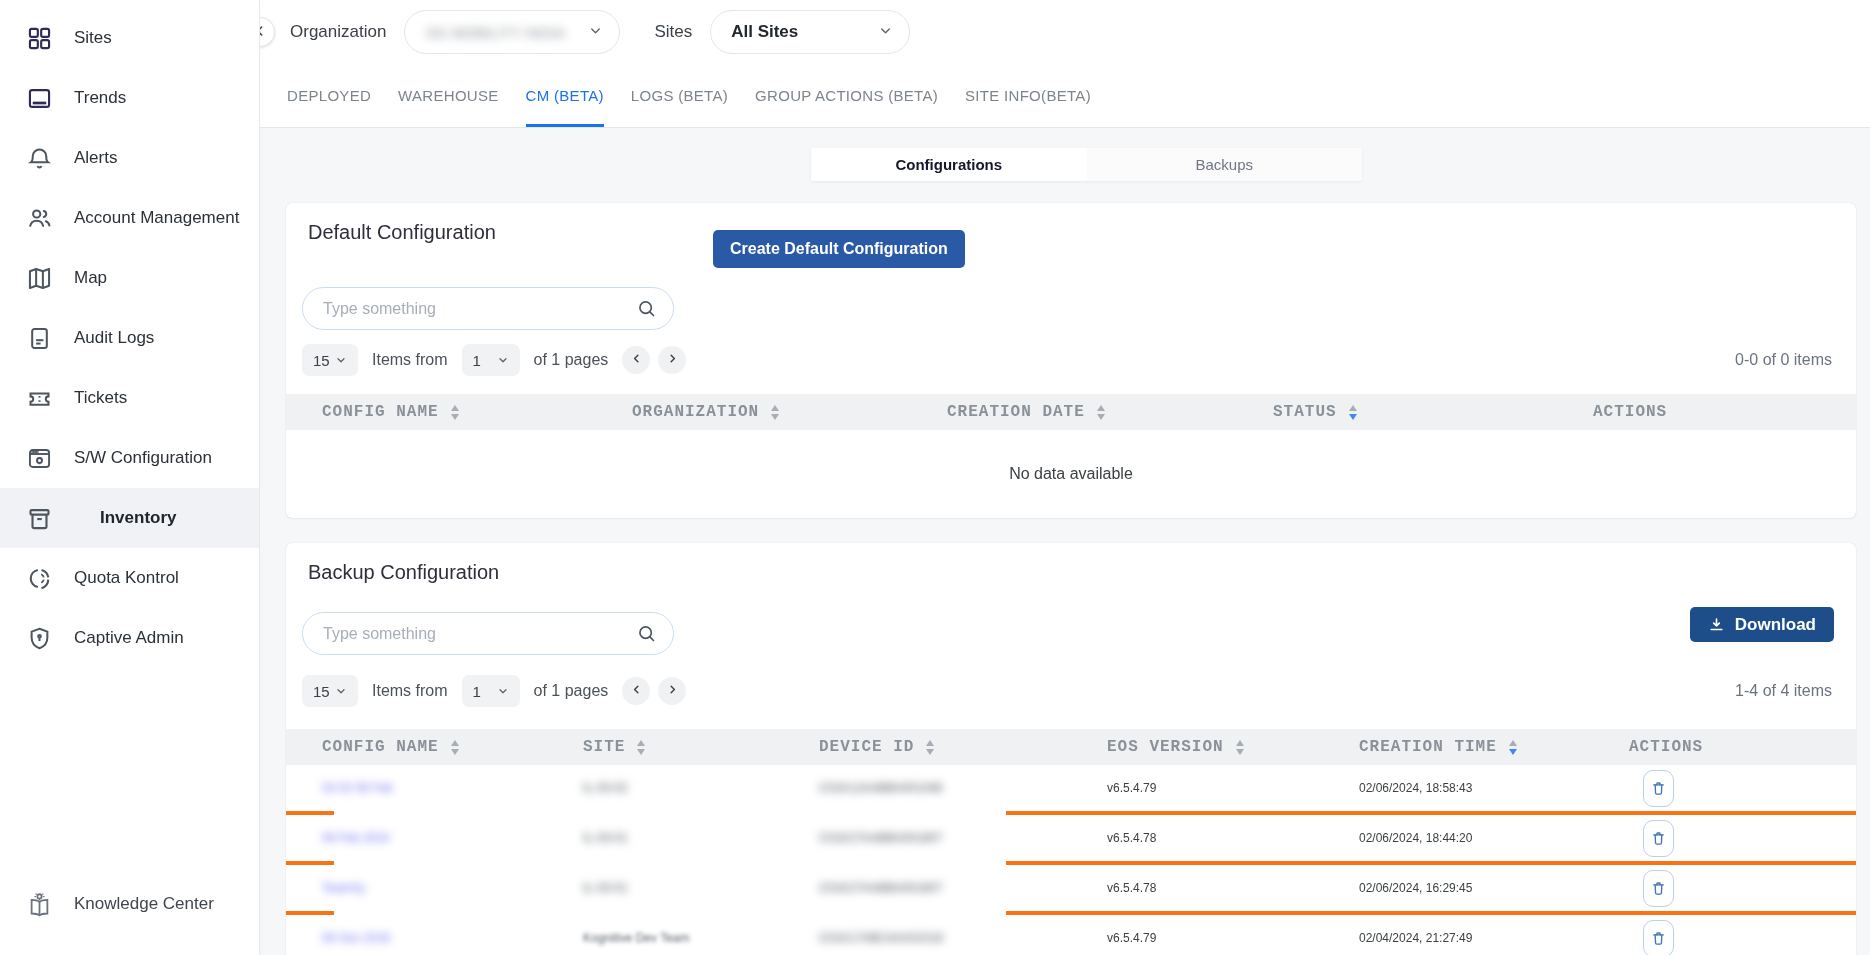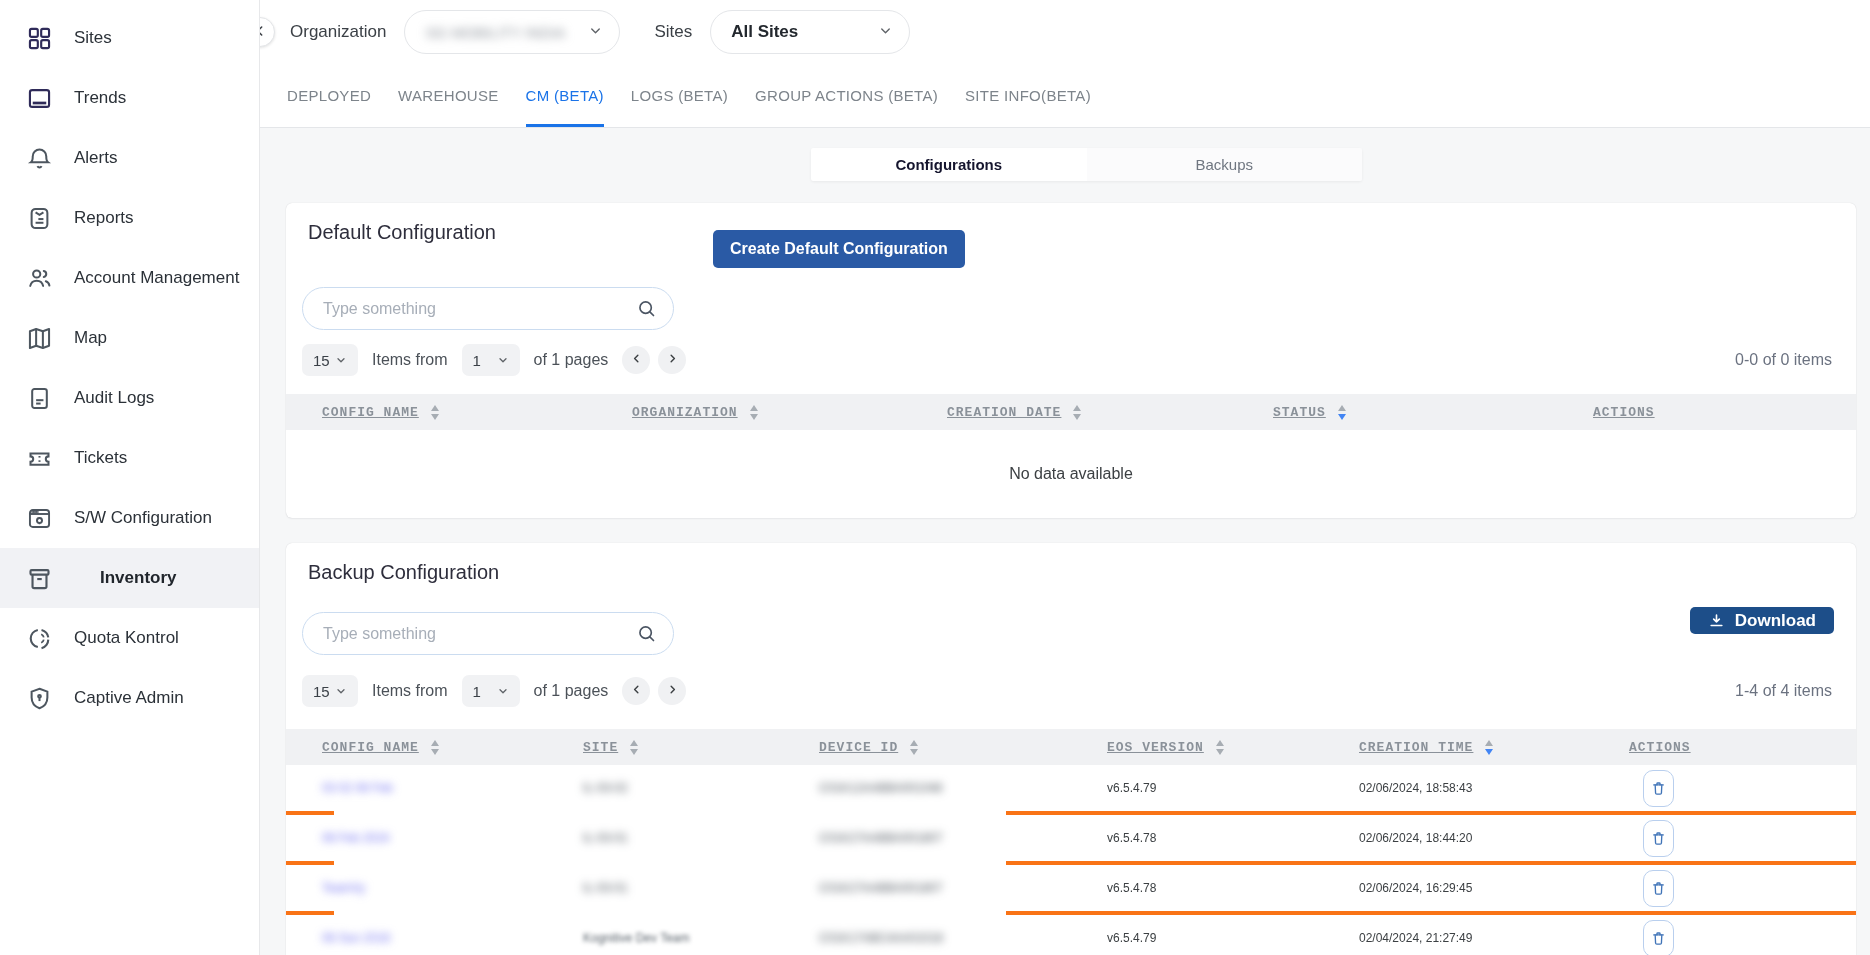--- a/index.html
+++ b/index.html
@@ -61,21 +61,21 @@
   .card { position:absolute; left:26px; width:1570px; background:#fff; border-radius:6px;
           box-shadow:0 0 1px rgba(16,24,40,.18), 0 1px 2px rgba(16,24,40,.05); }
   .card1 { top:75px; height:315px; }
   .card2 { top:415px; height:600px; overflow:hidden; }
   .card-title { position:absolute; left:22px; top:18px; font-size:20px; font-weight:500;
                 color:#2e2e3c; }
   .primary-btn { position:absolute; display:flex; align-items:center; gap:10px;
                  background:#2a5aa5; color:#fff; font-weight:bold; font-size:16px;
                  border:none; border-radius:5px; cursor:pointer; }
   .create-btn { left:427px; top:27px; height:38px; padding:0 17px; }
-  .download-btn { right:22px; top:64px; height:27px; padding:0 18px; background:#1d4e89;
+  .download-btn { right:22px; top:64px; height:35px; padding:0 18px; background:#1d4e89;
                   font-size:17px; }
   .search-wrap { position:absolute; left:16px; width:372px; height:43px;
                  border:1px solid #cbdcf0; border-radius:22px; display:flex;
                  align-items:center; padding:0 16px 0 20px; background:#fff; }
   .card1 .search-wrap { top:84px; } .card2 .search-wrap { top:69px; }
   .search-wrap input { border:none; outline:none; flex:1; font-size:16px;
                        font-family:"Liberation Sans", sans-serif; color:#3c4043; }
   .search-wrap input::placeholder { color:#a7aeb8; }
   .search-wrap .sicon { color:#4b5563; cursor:pointer; display:flex; }
 
@@ -87,22 +87,22 @@
                  font-size:15px; color:#3a4047; cursor:pointer; }
   .mini-select.size { width:56px; } .mini-select.page { width:58px; }
   .mini-select .chev { color:#5f6368; }
   .pager-btn { width:28px; height:28px; border-radius:50%; background:#f0f1f3; border:none;
                display:flex; align-items:center; justify-content:center; cursor:pointer;
                color:#3c4043; }
   .items-count { margin-left:auto; color:#6b7280; font-size:16px; }
 
   .thead { position:absolute; left:0; right:0; height:36px; background:#f0f1f3;
            display:grid; align-items:center; padding-left:36px;
-           font-family:"Liberation Mono", monospace; font-size:13px; font-weight:bold;
-           letter-spacing:1px; color:#8a9199;text-decoration:underline; }
+           font-family:"Liberation Mono", monospace; font-size:16px; font-weight:bold;
+           letter-spacing:1px; color:#8a9199; }
   .card1 .thead { top:191px; grid-template-columns:310px 315px 326px 320px 1fr; }
   .card2 .thead { top:186px; grid-template-columns:261px 236px 288px 252px 270px 1fr; }
   .hcell { display:flex; align-items:center; gap:12px; cursor:pointer; }
   .hcell.nosort { cursor:default; }
   .sort { display:inline-flex; flex-direction:column; gap:3px; }
   .sort i { display:block; width:0; height:0; border-left:4.5px solid transparent;
             border-right:4.5px solid transparent; }
   .sort .tu { border-bottom:6px solid #a7adb3; }
   .sort .td { border-top:6px solid #a7adb3; }
   .sort .td.act { border-top-color:#4285f4; }
@@ -153,31 +153,20 @@
         <svg viewBox="0 0 24 24" fill="none" stroke="currentColor" stroke-width="1.8">
           <path d="M18 10a6 6 0 10-12 0c0 4.2-1.6 5.4-1.6 5.4h15.2S18 14.2 18 10z"></path>
           <path d="M10.2 18.8a2 2 0 003.6 0"></path>
         </svg>
       </span>
     <span>Alerts</span>
   </div>
   <div class="side-item">
     <span class="icn">
         <svg viewBox="0 0 24 24" fill="none" stroke="currentColor" stroke-width="1.8">
-          <rect x="5" y="3.5" width="14" height="17" rx="3.5"></rect>
-          <path d="M8.5 6.5l3.5 2.2 3.5-2.2"></path>
-          <line x1="11" y1="12.5" x2="15.5" y2="12.5"></line>
-          <line x1="8.5" y1="15.8" x2="15.5" y2="15.8"></line>
-        </svg>
-      </span>
-    <span>Reports</span>
-  </div>
-  <div class="side-item">
-    <span class="icn">
-        <svg viewBox="0 0 24 24" fill="none" stroke="currentColor" stroke-width="1.8">
           <circle cx="9.5" cy="8" r="3.2"></circle>
           <path d="M3.8 18.6c.6-3.1 2.7-4.7 5.7-4.7s5.1 1.6 5.7 4.7" stroke-linecap="round"></path>
           <path d="M15.8 5.4c1.3.3 2.2 1.3 2.2 2.6 0 1.3-.9 2.3-2.2 2.6" stroke-linecap="round"></path>
           <path d="M17.6 14.5c1.8.6 2.9 1.9 3.2 3.8" stroke-linecap="round"></path>
         </svg>
       </span>
     <span>Account Management</span>
   </div>
   <div class="side-item">
     <span class="icn">
@@ -248,20 +237,33 @@
     <span class="icn">
         <svg viewBox="0 0 24 24" fill="none" stroke="currentColor" stroke-width="1.8">
           <path d="M12 3.3l7 2.6v5.2c0 5-3 8.1-7 9.6-4-1.5-7-4.6-7-9.6V5.9z"></path>
           <circle cx="12" cy="10" r="1.2"></circle>
           <line x1="12" y1="11.5" x2="12" y2="14.3"></line>
         </svg>
       </span>
     <span>Captive Admin</span>
   </div>
 
+  <div class="side-footer">
+    <div class="side-item">
+      <span class="icn">
+          <svg viewBox="0 0 24 24" fill="none" stroke="currentColor" stroke-width="1.6">
+            <path d="M12 9.5C10.2 8 8 7.8 5 7.8V20c3 0 5.2.2 7 1.7 1.8-1.5 4-1.7 7-1.7V7.8c-3 0-5.2.2-7 1.7z"></path>
+            <line x1="12" y1="9.5" x2="12" y2="21.2"></line>
+            <circle cx="12" cy="4.8" r="1.9"></circle>
+            <path d="M12 6.7v1.6M8.6 2.4l.8.8M15.4 2.4l-.8.8M7.6 5h1.2M15.2 5h1.2" stroke-width="1.2"></path>
+          </svg>
+        </span>
+      <span>Knowledge Center</span>
+    </div>
+  </div>
 </nav>
 
 <div class="main">
 
   <div class="topbar">
     <button class="collapse-btn">
       <span><svg width="16" height="16" viewBox="0 0 24 24" fill="none" stroke="currentColor" stroke-width="2.4" stroke-linecap="round" stroke-linejoin="round">
             <path d="M14.5 6L8.5 12l6 6"></path>
           </svg></span>
     </button>

